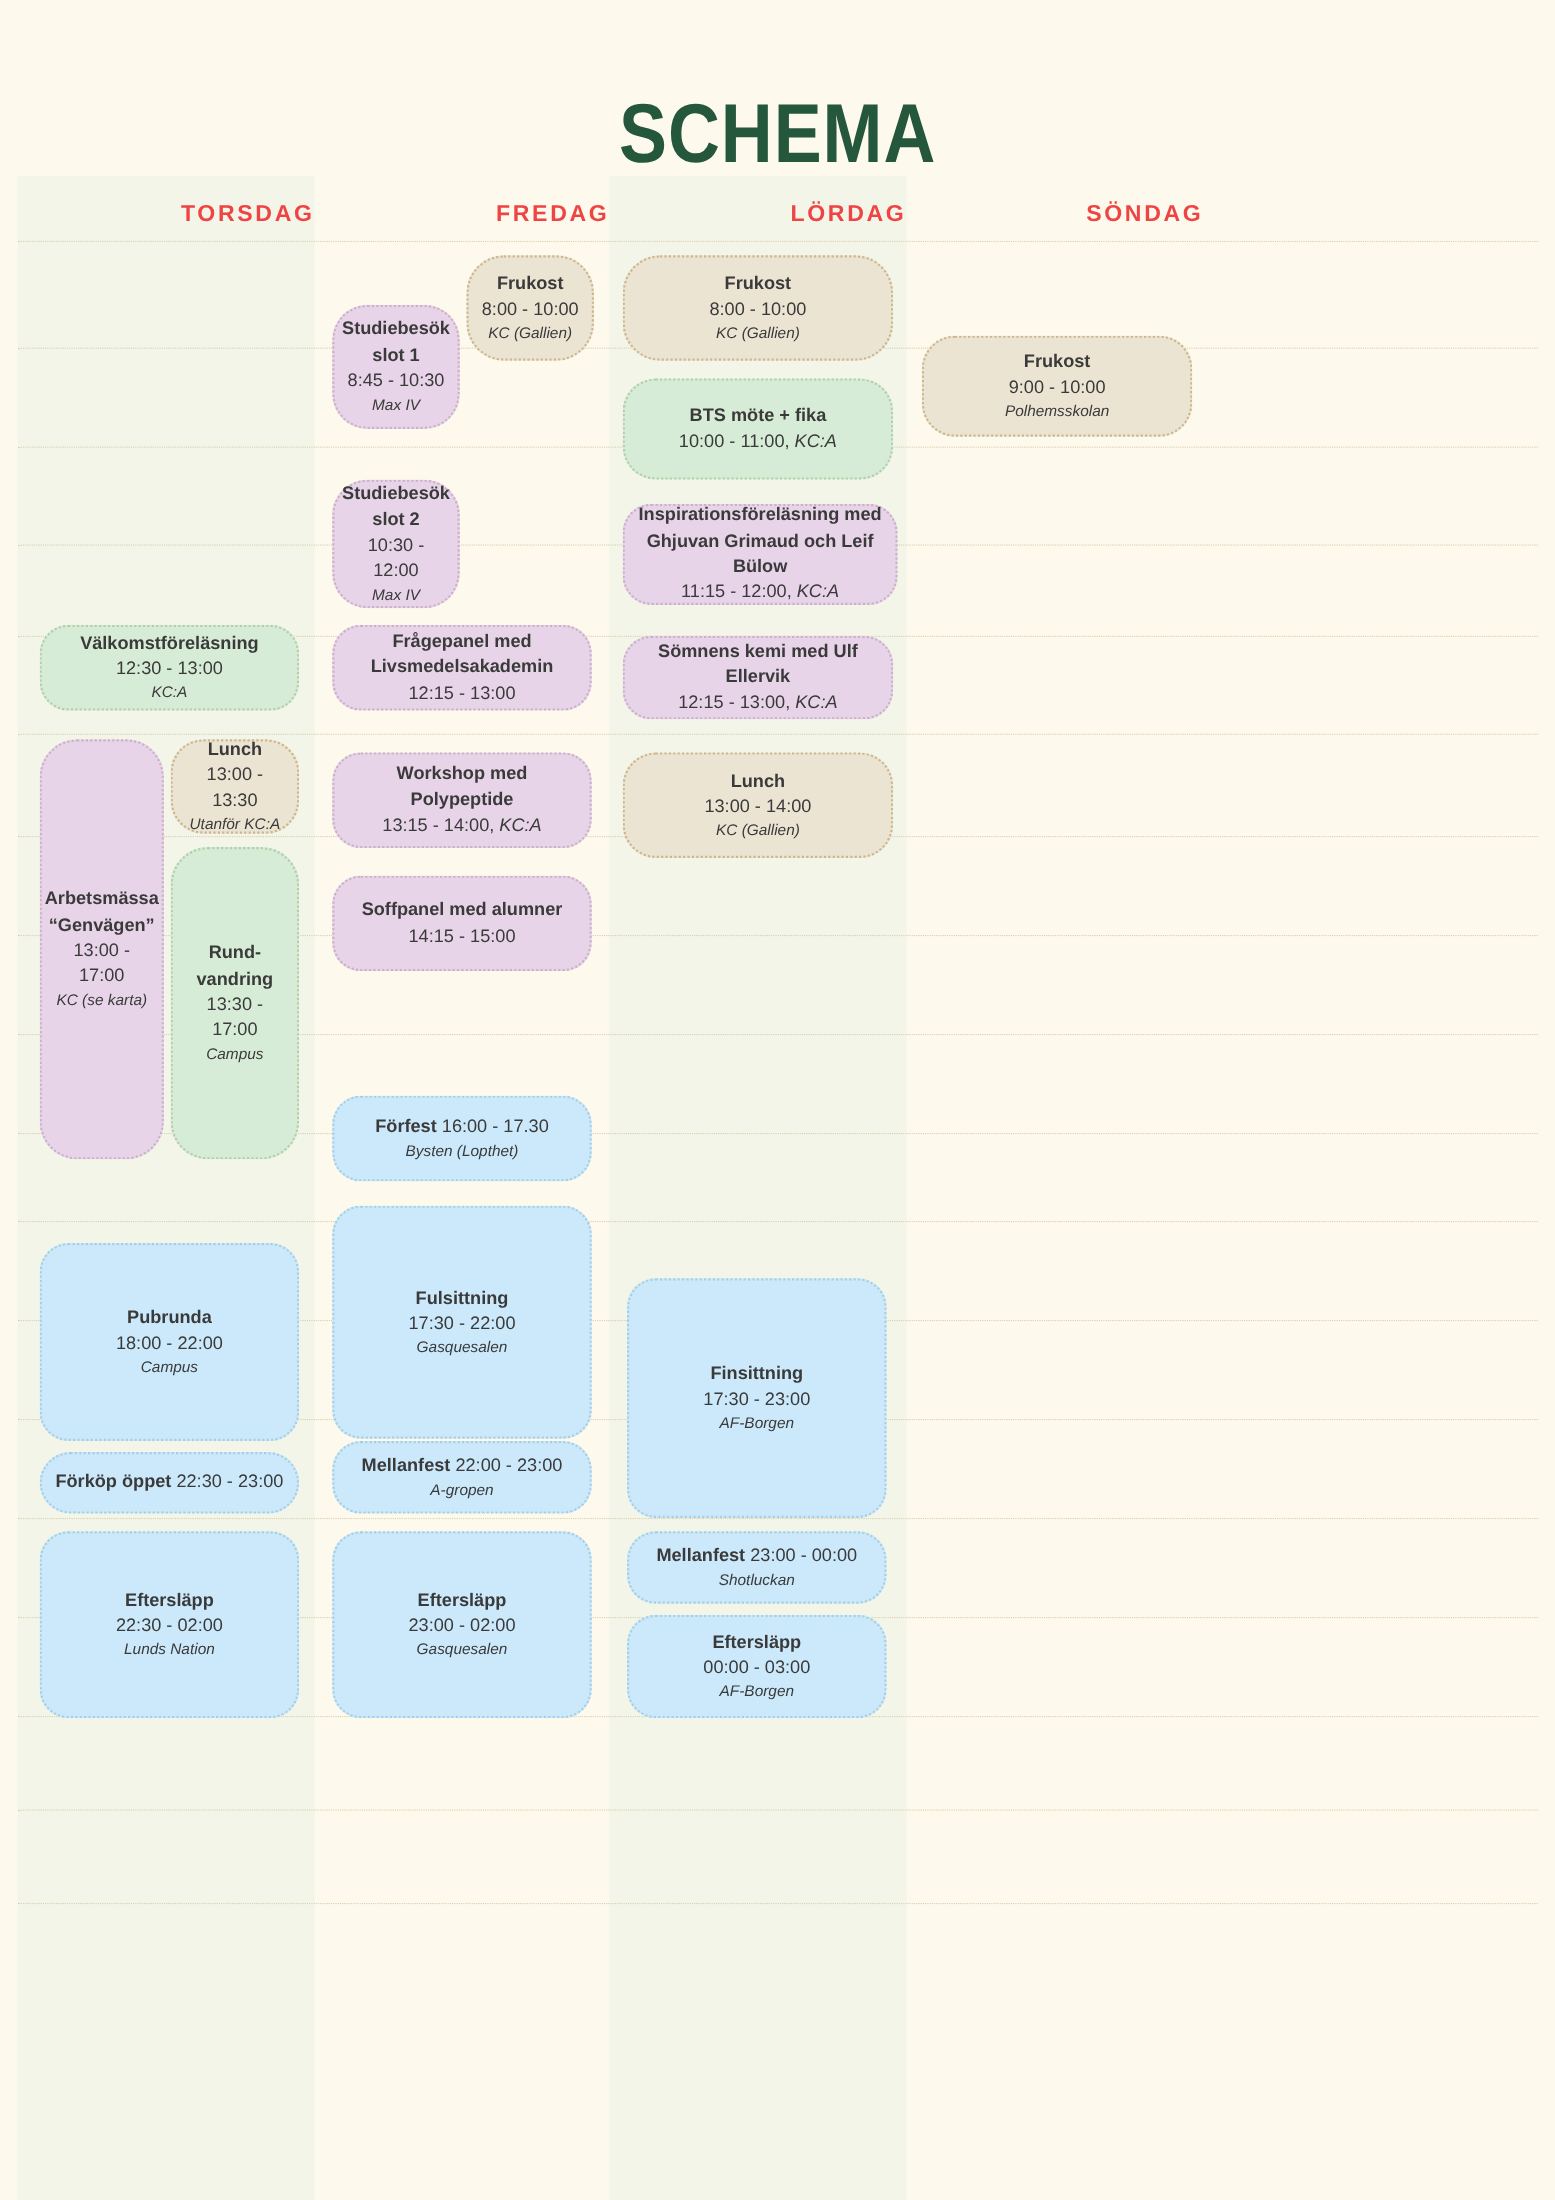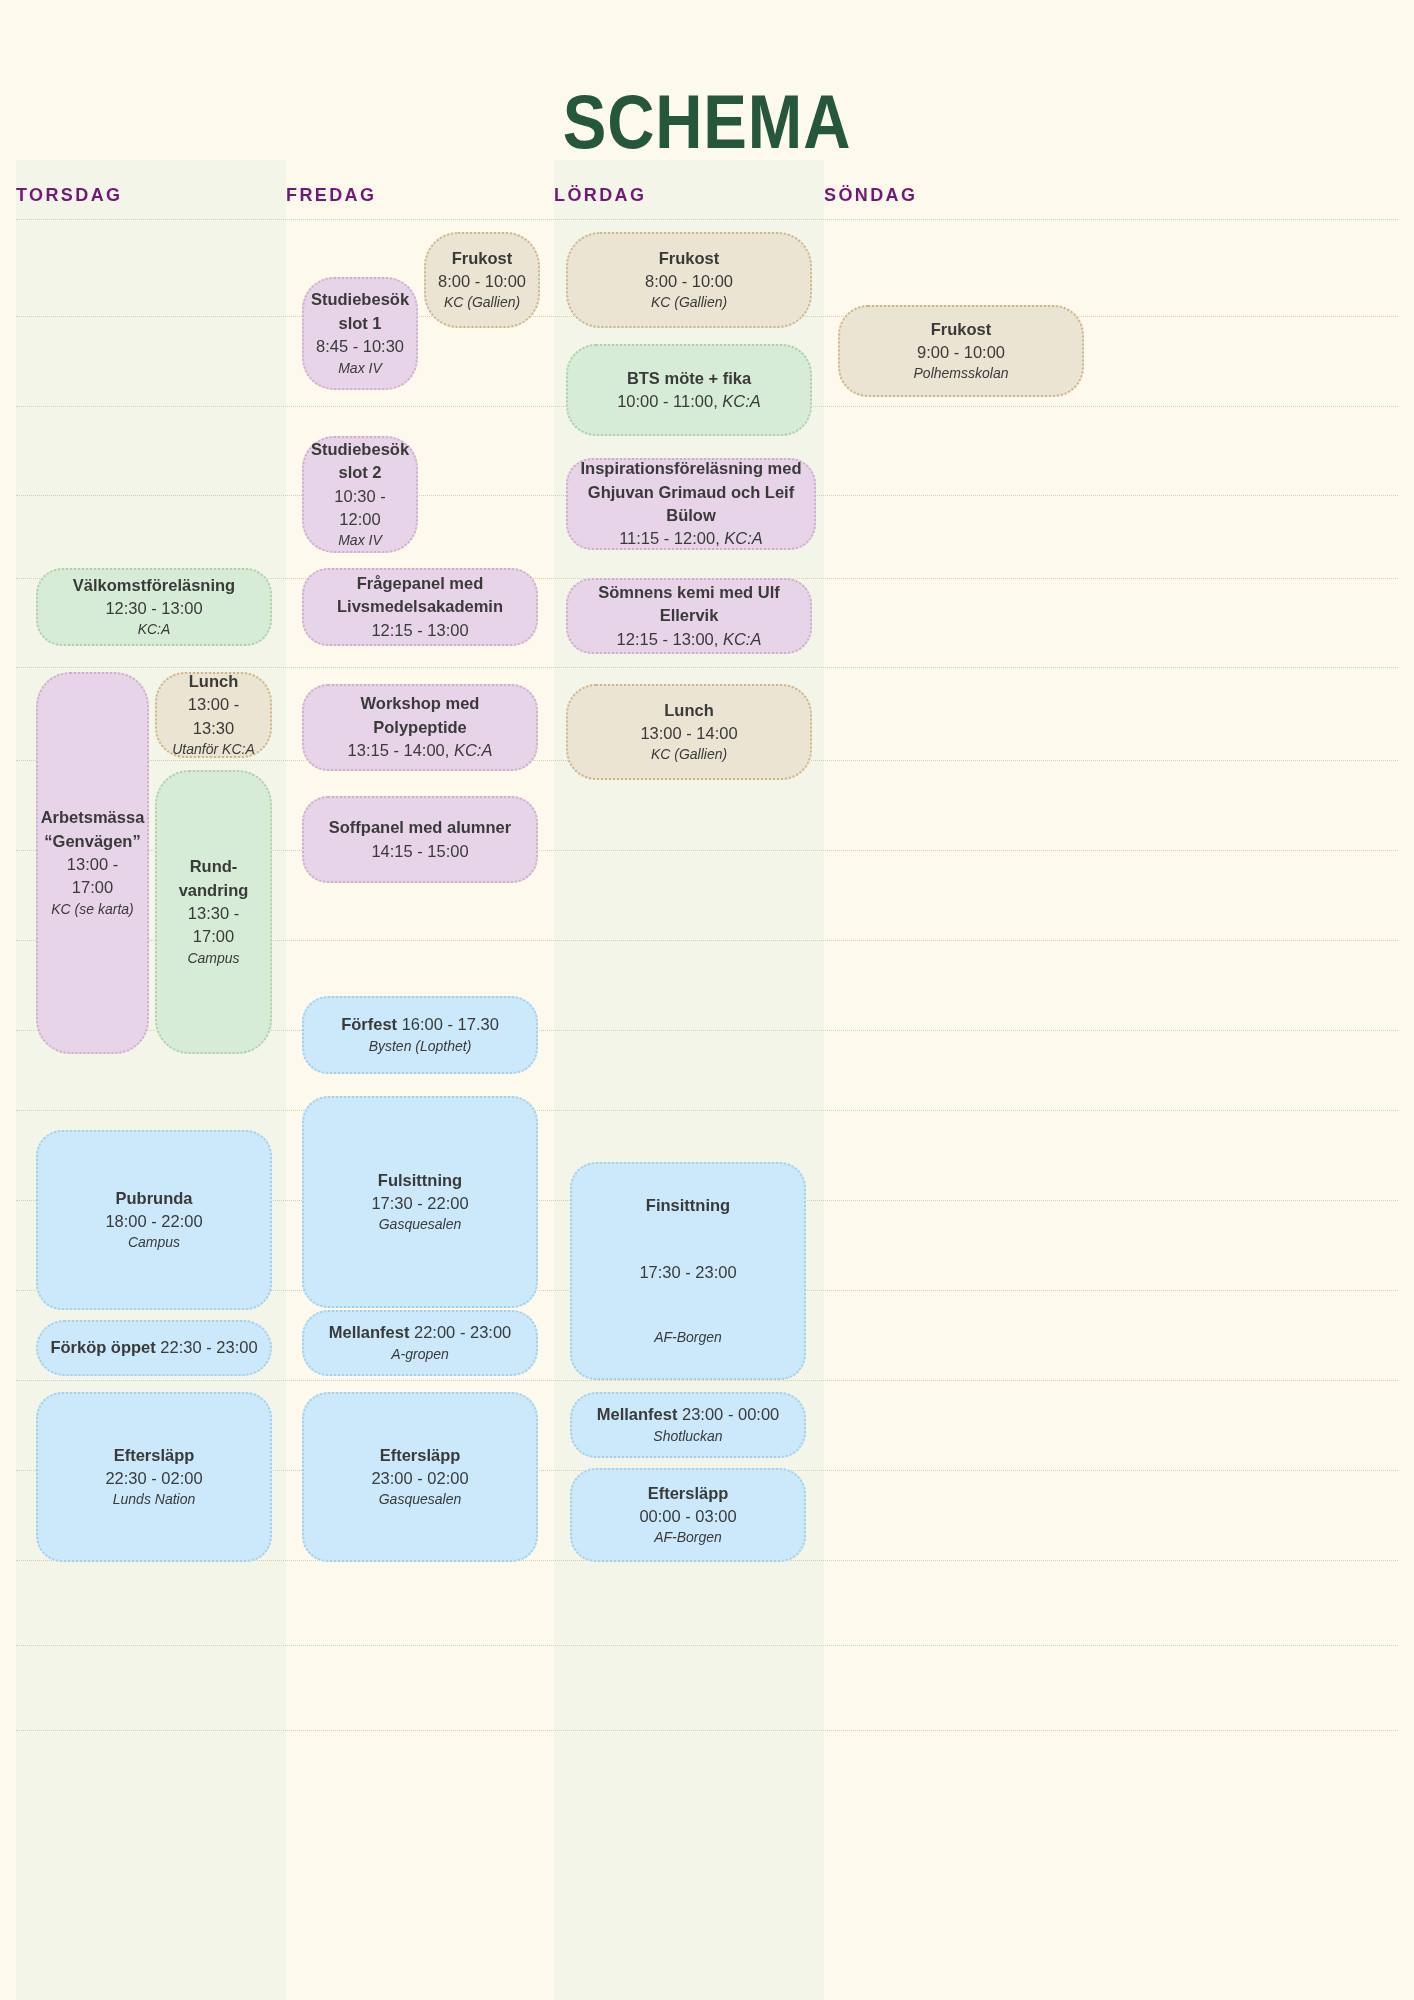--- a/index.html
+++ b/index.html
@@ -36,25 +36,25 @@
     top: 160px;
     height: 1840px;
     background: #f3f5e8;
   }
 
   
   .day-head {
     position: absolute;
     top: 178px;
     height: 34px;
-    text-align: left;
-    font-size: 18px;
+    text-align: right;
+    font-size: 21px;
     font-weight: 700;
     letter-spacing: 2.4px;
-    color: #701a75;
+    color: #ef4444;
     line-height: 34px;
   }
 
   
   .grid-line {
     position: absolute;
     left: 16px;
     width: 1382px;
     height: 0;
     border-top: 1px dotted #d8cfae;
@@ -237,21 +237,21 @@
     <span class="t">Sömnens kemi med Ulf Ellervik</span>
     <span class="inline"><span>12:15 - 13:00, </span><i>KC:A</i></span>
   </div>
 
   <div class="card c-beige" style="left:566px; top:684px; width:246px; height:96px; border-radius:30px;">
     <span class="t">Lunch</span>
     <span class="m">13:00 - 14:00</span>
     <span class="s">KC (Gallien)</span>
   </div>
 
-  <div class="card c-blue" style="left:570px; top:1162px; width:236px; height:218px;gap:44px;">
+  <div class="card c-blue" style="left:570px; top:1162px; width:236px; height:218px;">
     <span class="t">Finsittning</span>
     <span class="m">17:30 - 23:00</span>
     <span class="s">AF-Borgen</span>
   </div>
 
   <div class="card c-blue" style="left:570px; top:1392px; width:236px; height:66px;">
     <span class="inline"><b>Mellanfest</b><span> 23:00 - 00:00</span></span>
     <span class="s">Shotluckan</span>
   </div>
 

